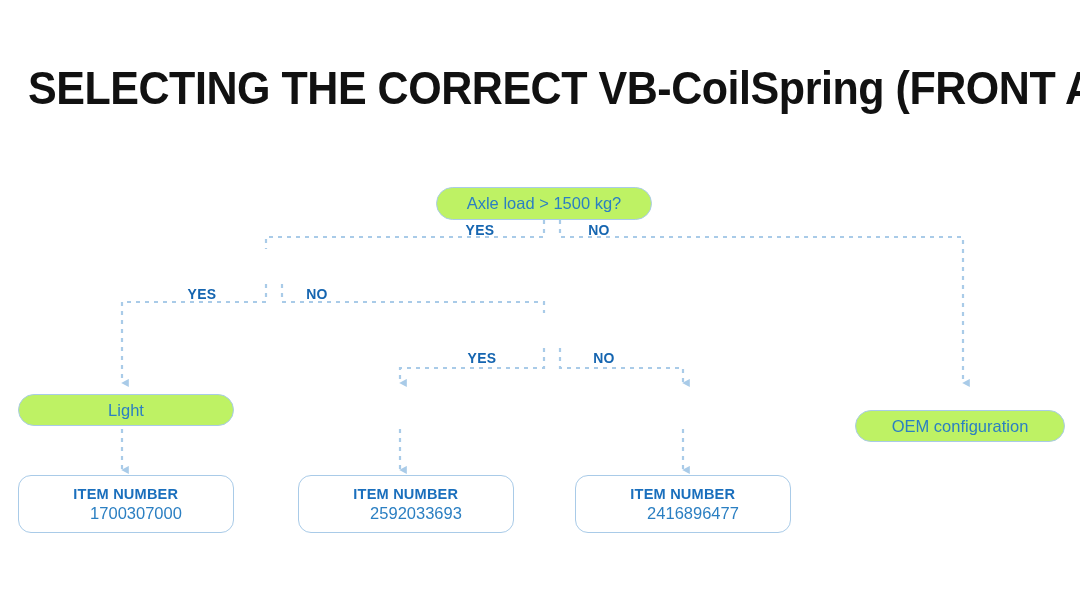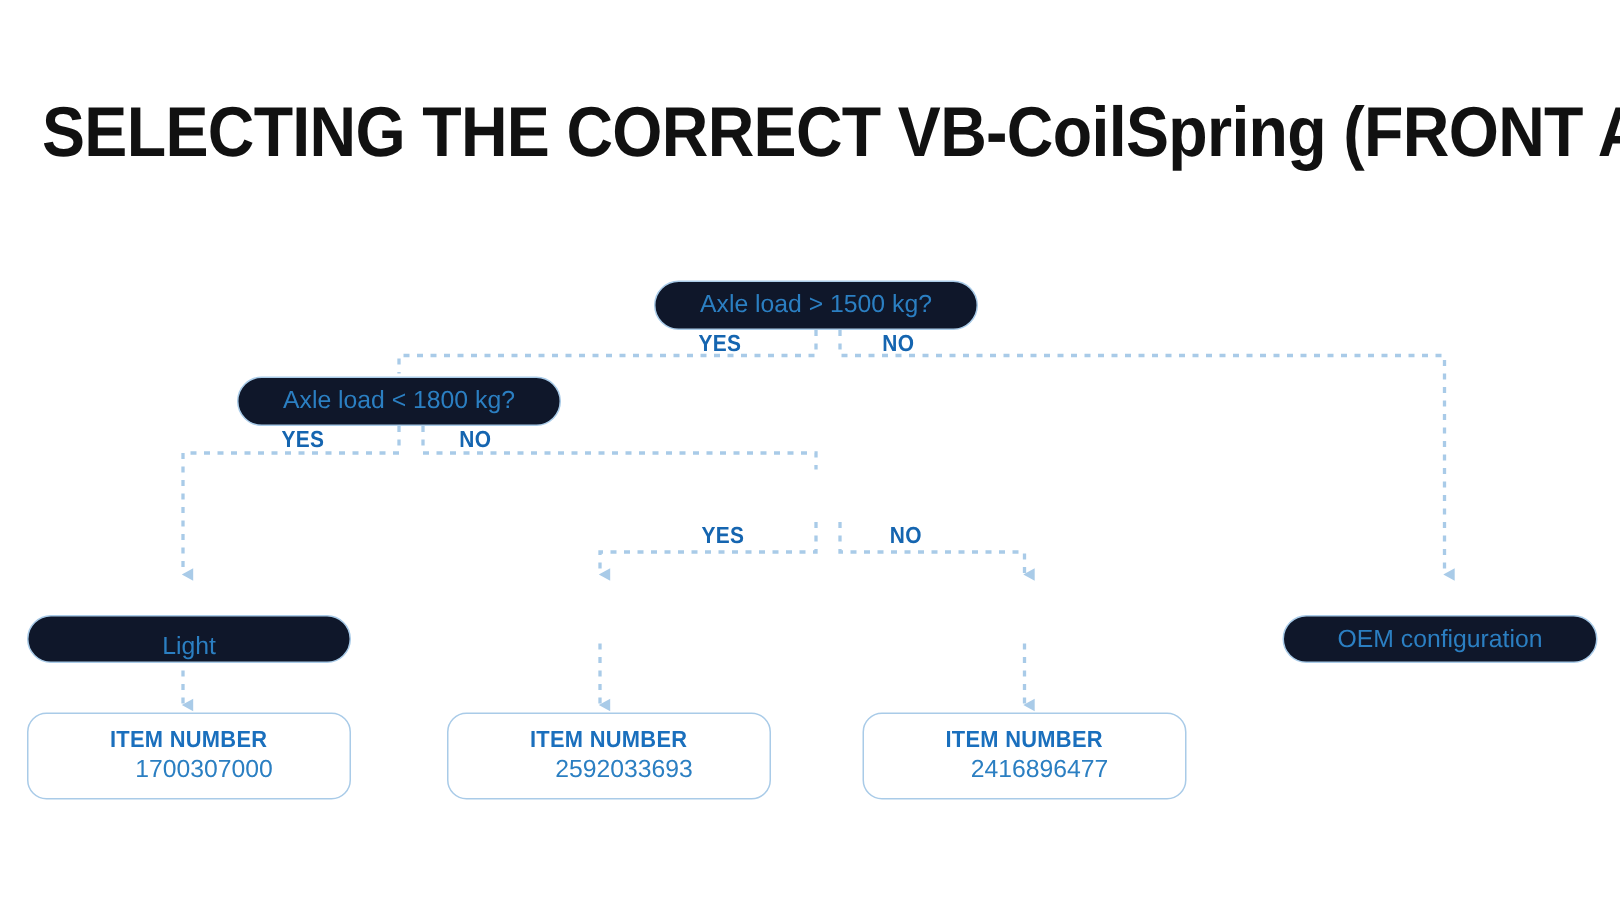--- a/index.html
+++ b/index.html
@@ -46,21 +46,21 @@
     top: 0;
     width: 1080px;
     height: 608px;
     pointer-events: none;
   }
 
   .node {
     position: absolute;
     box-sizing: border-box;
     border: 1.6px solid #a9cbe8;
-    background: #0f172a;
+    background: #bef264;
     border-radius: 999px;
     display: flex;
     align-items: center;
     justify-content: center;
     color: #2b7fc2;
     font-size: 16px;
     font-family: "Liberation Sans", sans-serif;
     white-space: nowrap;
   }
 
@@ -144,30 +144,27 @@
       <path d="M683,429 L683,470" marker-end="url(#arw)"></path>
     </g>
   </svg>
 
   <div class="node decision" style="left:436px; top:187px; width:216px;">
     <span>Axle load &gt; 1500 kg?</span>
   </div>
   <div class="branch-label" style="left:464px; top:221px;">YES</div>
   <div class="branch-label" style="left:587px; top:221px;">NO</div>
 
-  <div class="node decision" style="left:158px; top:251px; width:216px;">
-    <span>Axle load &lt; 1800 kg?</span>
-  </div>
   <div class="branch-label" style="left:186px; top:285px;">YES</div>
   <div class="branch-label" style="left:305px; top:285px;">NO</div>
 
   <div class="branch-label" style="left:466px; top:349px;">YES</div>
   <div class="branch-label" style="left:592px; top:349px;">NO</div>
 
-  <div class="node result" style="left:18px; top:410px; width:216px;align-items:flex-end;">
+  <div class="node result" style="left:18px; top:394px; width:216px;">
     <span>Light</span>
   </div>
   <div class="node result" style="left:855px; top:394px; width:210px;margin-top:16px;">
     <span>OEM configuration</span>
   </div>
 
   <div class="itembox" style="left:18px; top:475px; width:216px; height:58px;">
     <div class="item-title">ITEM NUMBER</div>
     <div class="item-value">1700307000</div>
   </div>

